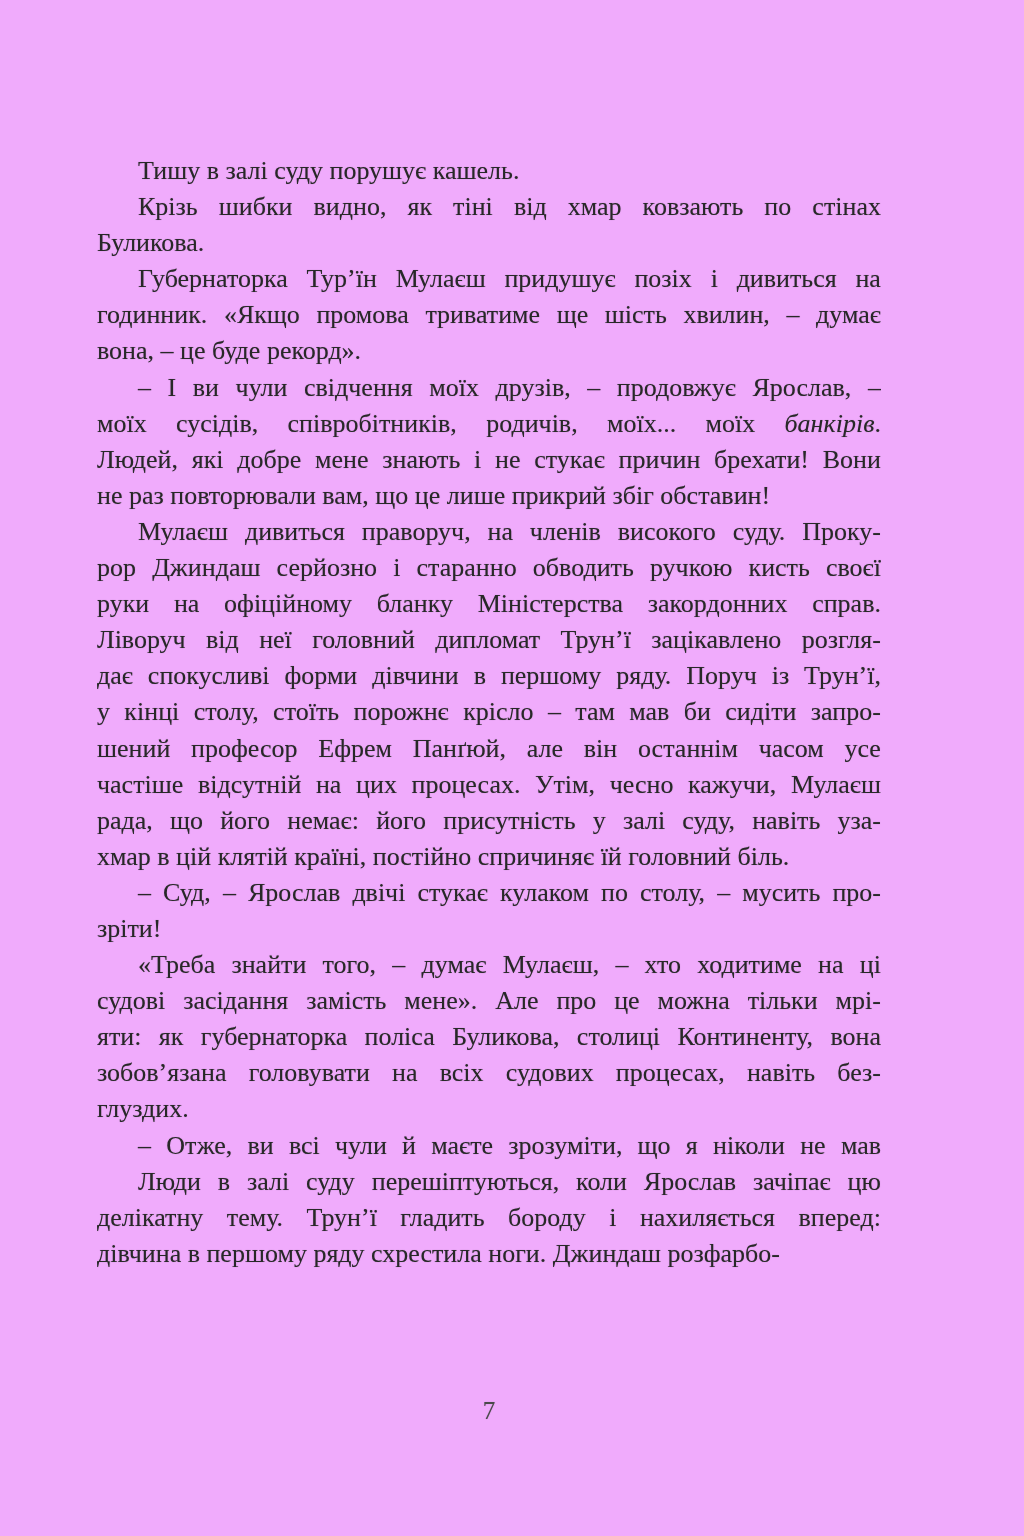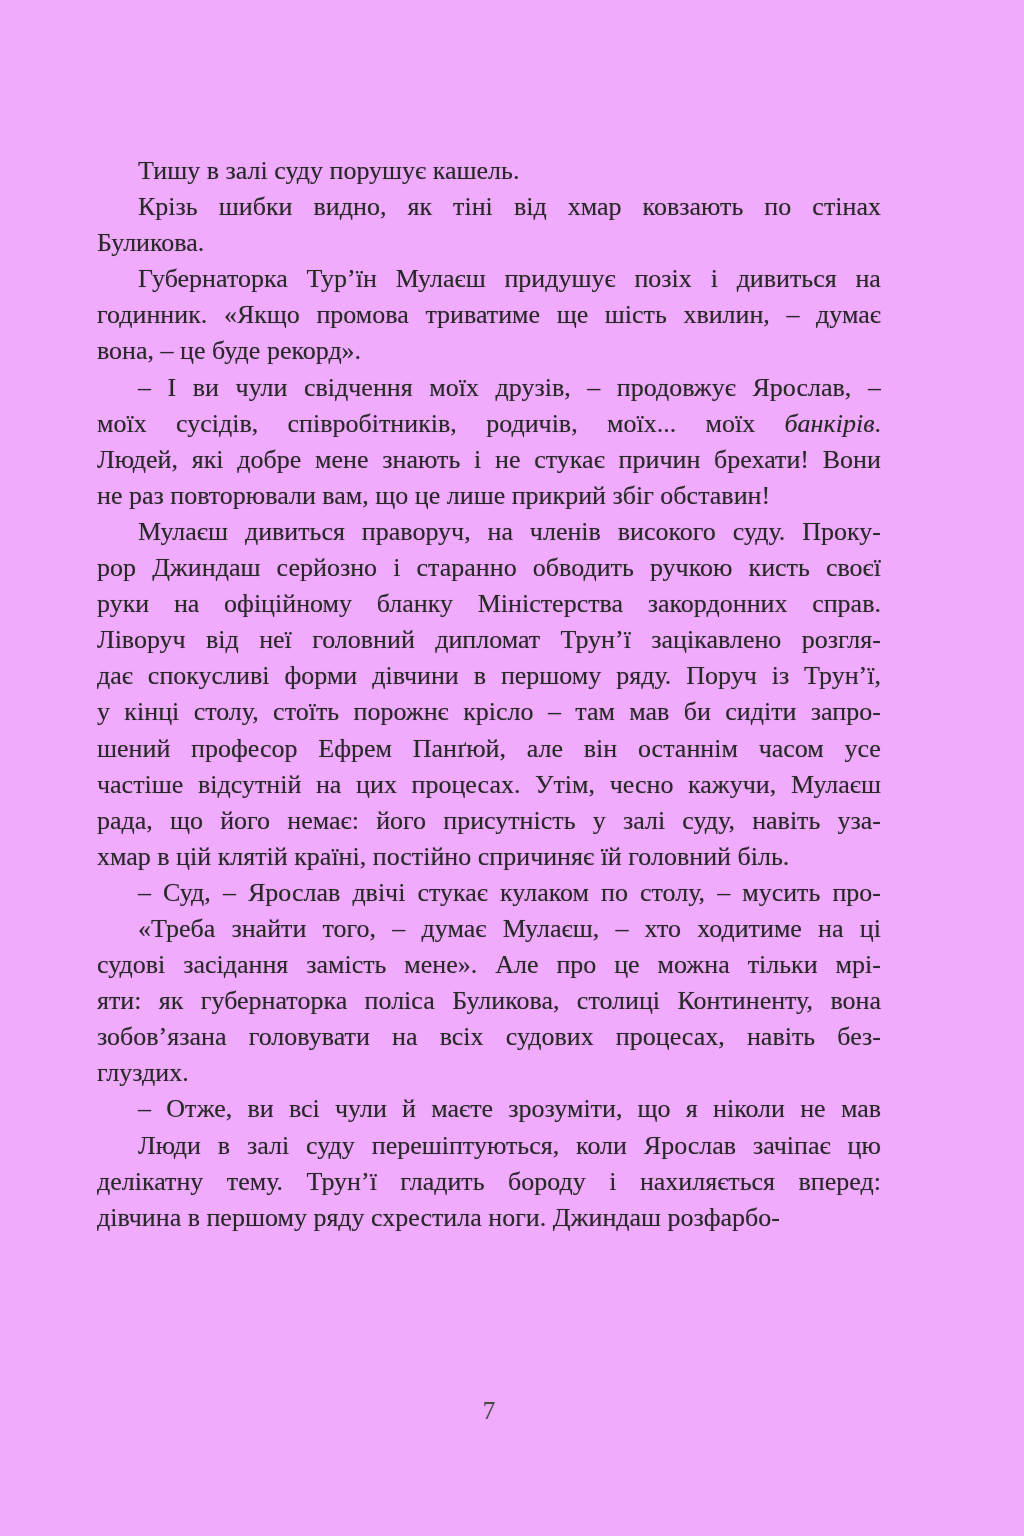--- a/index.html
+++ b/index.html
@@ -253,20 +253,21 @@
           <span class="w">Ярослав</span>
           <span class="w">двічі</span>
           <span class="w">стукає</span>
           <span class="w">кулаком</span>
           <span class="w">по</span>
           <span class="w">столу,</span>
           <span class="w">–</span>
           <span class="w">мусить</span>
           <span class="w">про-</span>
         </div>
+        <div class="line last">зріти!</div>
       </div>
       <div class="paragraph">
         <div class="line indent just">
           <span class="w">«Треба</span>
           <span class="w">знайти</span>
           <span class="w">того,</span>
           <span class="w">–</span>
           <span class="w">думає</span>
           <span class="w">Мулаєш,</span>
           <span class="w">–</span>

